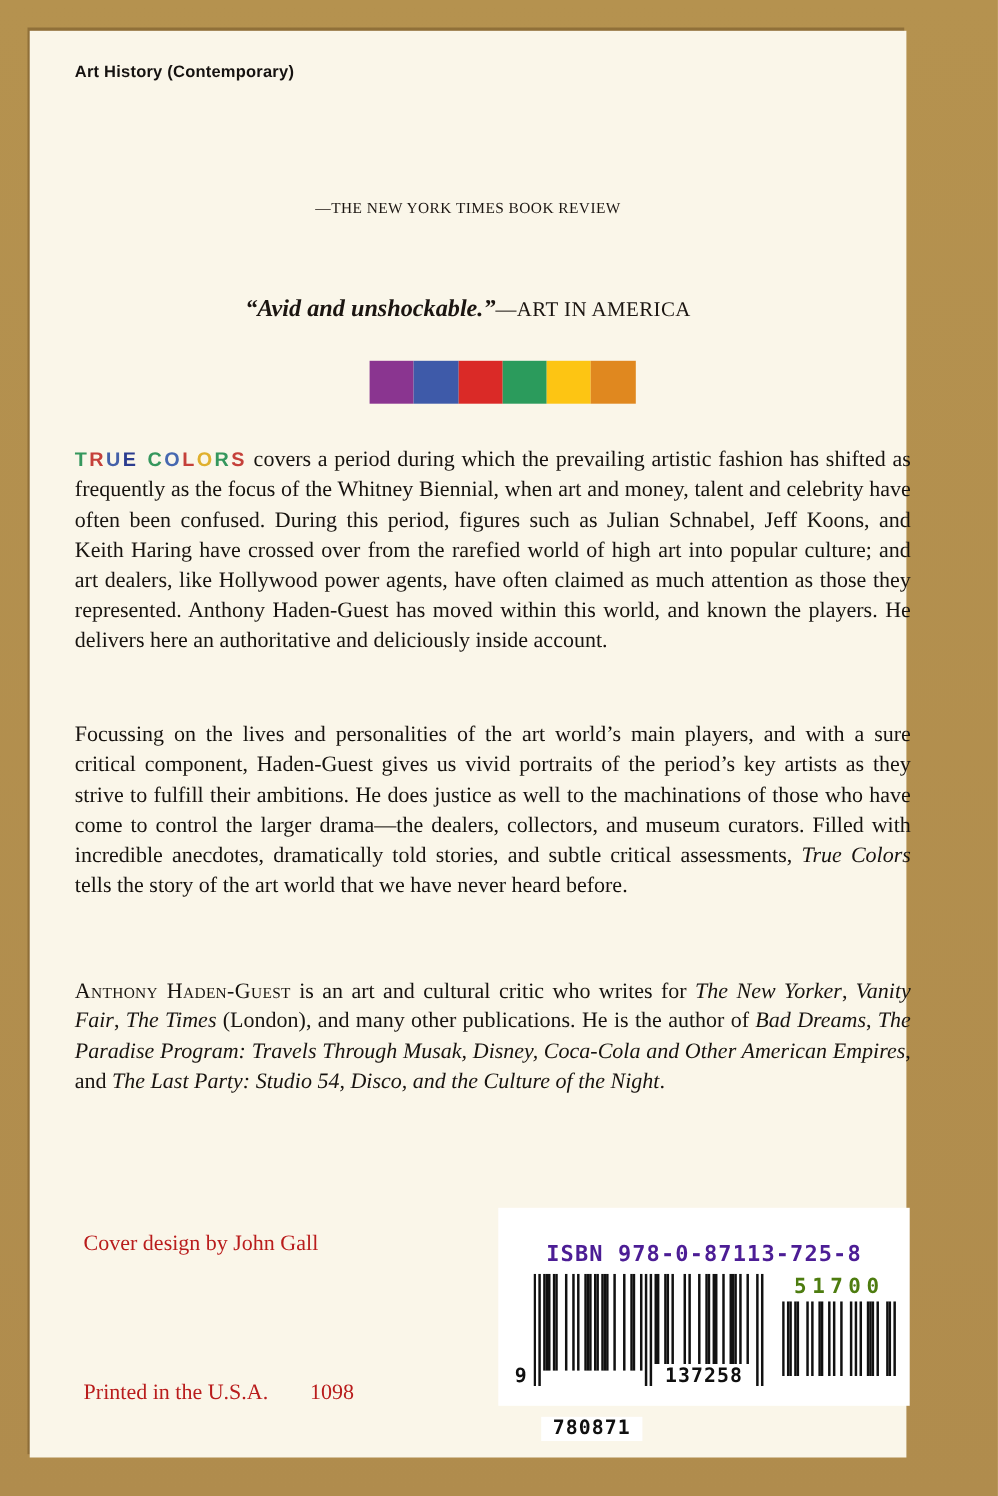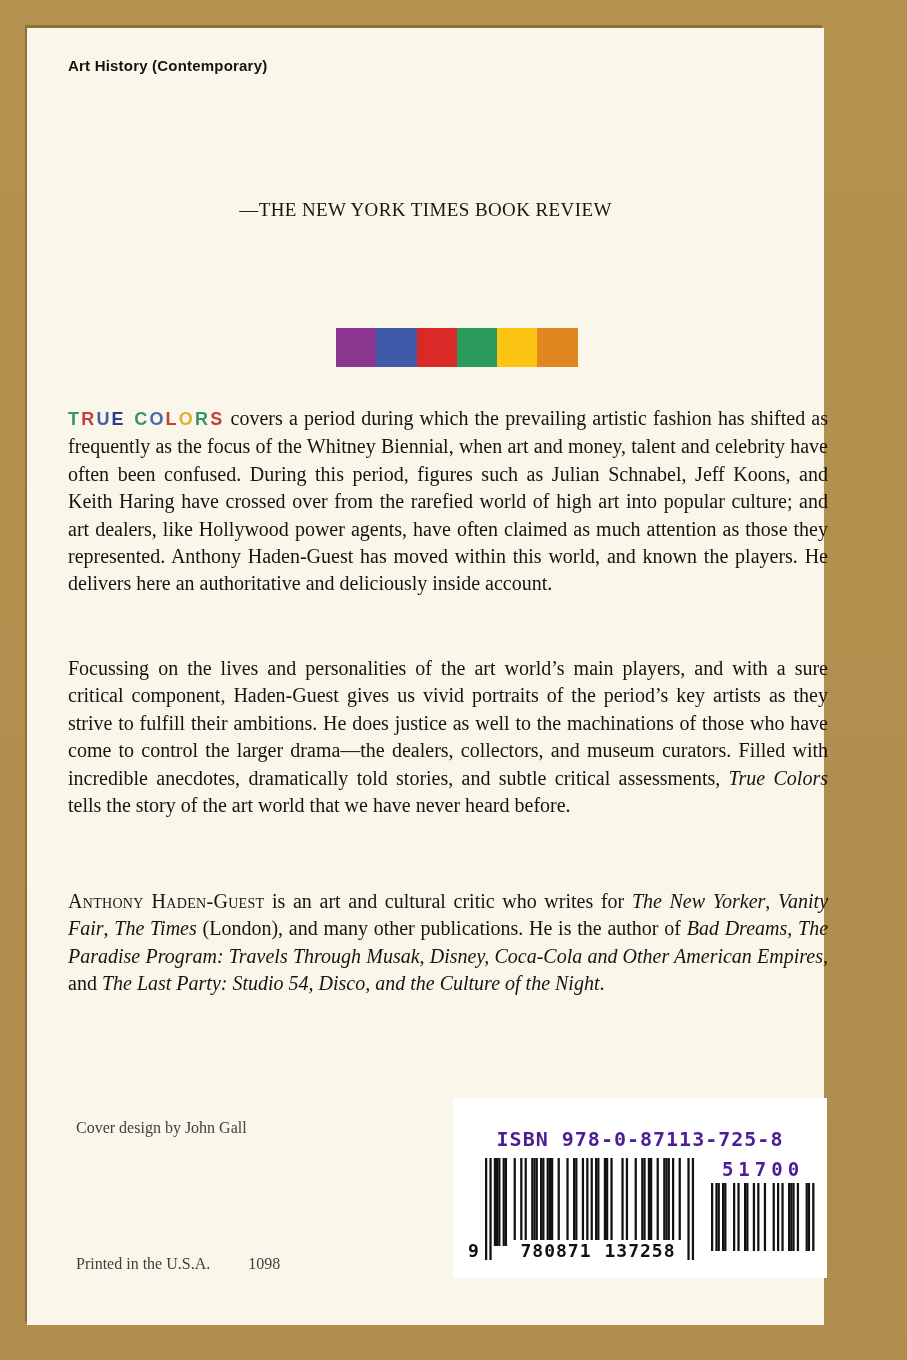--- a/index.html
+++ b/index.html
@@ -17,40 +17,40 @@
     box-shadow:-2px -3px 0 rgba(100,72,32,.45);
   }
   .category{
     position:absolute;left:41px;top:29px;
     font-family:"Liberation Sans",sans-serif;font-weight:bold;font-size:15px;color:#151210;
     letter-spacing:.2px;
   }
   .quote-block{position:absolute;left:0;width:100%;text-align:center;}
   .q1{top:149px;}
   .q1 .qtext{font-size:22px;font-weight:bold;font-style:italic;letter-spacing:.2px;}
-  .q1 .qattr{margin-top:22px;font-size:19px;letter-spacing:.4px;}
+  .q1 .qattr{margin-top:6px;font-size:14px;letter-spacing:.4px;}
   .q2{top:239px;font-size:22px;}
   .q2 .qtext{font-weight:bold;font-style:italic;}
   .q2 .qattr{font-size:19px;letter-spacing:.4px;}
   .colorbar{position:absolute;left:309px;top:300px;display:flex;height:39px;}
   .colorbar div{width:40.3px;height:39px;}
   .para{
     position:absolute;left:41px;width:760px;
     font-size:20px;line-height:27.4px;text-align:justify;color:#17130f;
   }
   .p1{top:377px;}
   .p2{top:627px;}
   .bio{top:860px;}
   .lead{
     font-family:"Liberation Sans",sans-serif;
     font-size:18px;font-weight:600;letter-spacing:2.2px;
   }
   .it{font-style:italic;}
   .sc{font-variant:small-caps;letter-spacing:.3px;}
-  .credit{position:absolute;left:49px;font-size:16px;color:#404040;}
+  .credit{position:absolute;left:49px;font-size:20px;color:#b91c1c;}
   .credit-cover{top:1091px;}
   .credit-dist{top:1136px;line-height:22.5px;}
   .credit-printed{top:1227px;}
   .credit-printed .code{margin-left:38px;}
   .bcbox{
     position:absolute;left:426px;top:1070px;width:374px;height:180px;
     background:#ffffff;
   }
   .bcrow{
     display:flex;justify-content:space-between;align-items:baseline;
@@ -62,40 +62,43 @@
     font-family:"DejaVu Sans Mono",monospace;font-weight:bold;font-size:20px;
     letter-spacing:1px;color:#4c1d95;white-space:nowrap;
   }
   .ean13{position:absolute;left:32px;top:60px;width:209px;height:108px;}
   .ean13 .dg{
     position:absolute;top:82px;height:22px;
     font-family:"DejaVu Sans Mono",monospace;font-weight:600;font-size:18px;color:#101010;
     background:#ffffff;text-align:center;letter-spacing:1px;line-height:22px;
   }
   .ean13 .d9{left:-17px;background:transparent;}
-  .ean13 .dgl{left:25px;width:92px;}
+  .ean13 .dgl{left:7px;width:92px;margin-top:48px;}
   .ean13 .dgr{left:109px;width:92px;}
   .ean5{position:absolute;left:258px;top:60px;width:104px;text-align:center;}
   .ean5 .num{
-    font-family:"DejaVu Sans Mono",monospace;font-weight:600;font-size:19px;color:#4c1d95;
+    font-family:"DejaVu Sans Mono",monospace;font-weight:600;font-size:19px;color:#4d7c0f;
     letter-spacing:5px;line-height:22px;margin-bottom:3px;white-space:nowrap;
   }
 </style>
 </head>
 <body>
 
 <div class="canvas">
   <div class="page">
 
     <div class="category">Art History (Contemporary)</div>
 
     <div class="quote-block q1">
       <div class="qattr">—THE NEW YORK TIMES BOOK REVIEW</div>
     </div>
 
+    <div class="quote-block q2">
+      <span class="qtext">“Avid and unshockable.”</span><span class="qattr">—ART IN AMERICA</span>
+    </div>
 
     <div class="colorbar">
         <div style="background: rgb(138, 53, 144);"></div>
         <div style="background: rgb(62, 90, 169);"></div>
         <div style="background: rgb(218, 42, 39);"></div>
         <div style="background: rgb(43, 155, 92);"></div>
         <div style="background: rgb(253, 197, 19);"></div>
         <div style="background: rgb(224, 136, 31);"></div>
       </div>
 

